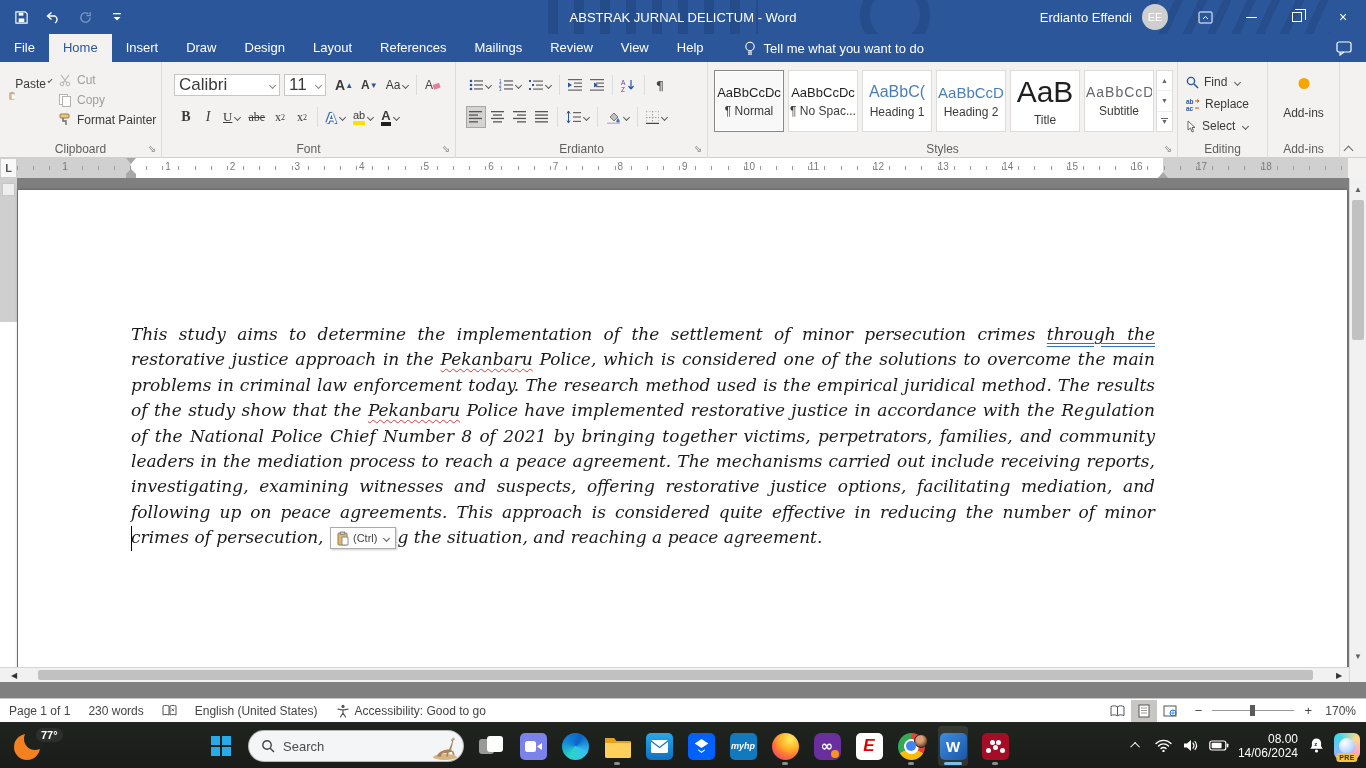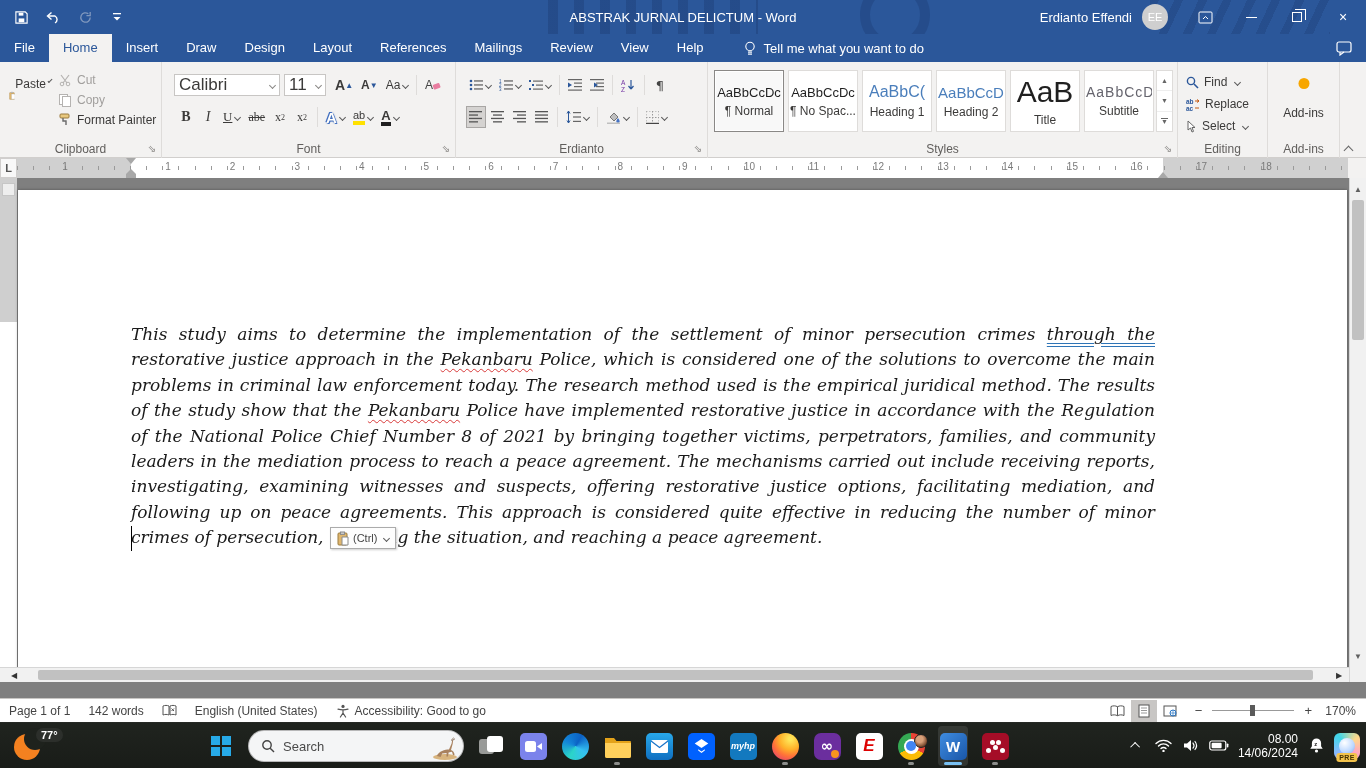--- a/index.html
+++ b/index.html
@@ -628,21 +628,21 @@
       <div class="h-thumb"></div>
       <div class="arr" style="right:2px">▶</div>
     </div>
   </div>
 
   <div class="statusbar">
     <div class="sb-item">
         <span>Page 1 of 1</span>
       </div>
     <div class="sb-item">
-        <span>142 words</span>
+        <span>230 words</span>
       </div>
     <div class="sb-item">
       <svg class="mi" width="15" height="13" viewBox="0 0 15 13">
           <path d="M1 2c2-.8 4-.8 6 0v9c-2-.8-4-.8-6 0zM14 2c-2-.8-4-.8-6 0v9c2-.8 4-.8 6 0z" fill="#fff" stroke="#555"></path>
           <path d="M9.5 4.5 12 7M12 4.5 9.5 7" stroke="#555"></path>
         </svg>
     </div>
     <div class="sb-item">
         <span>English (United States)</span>
       </div>

